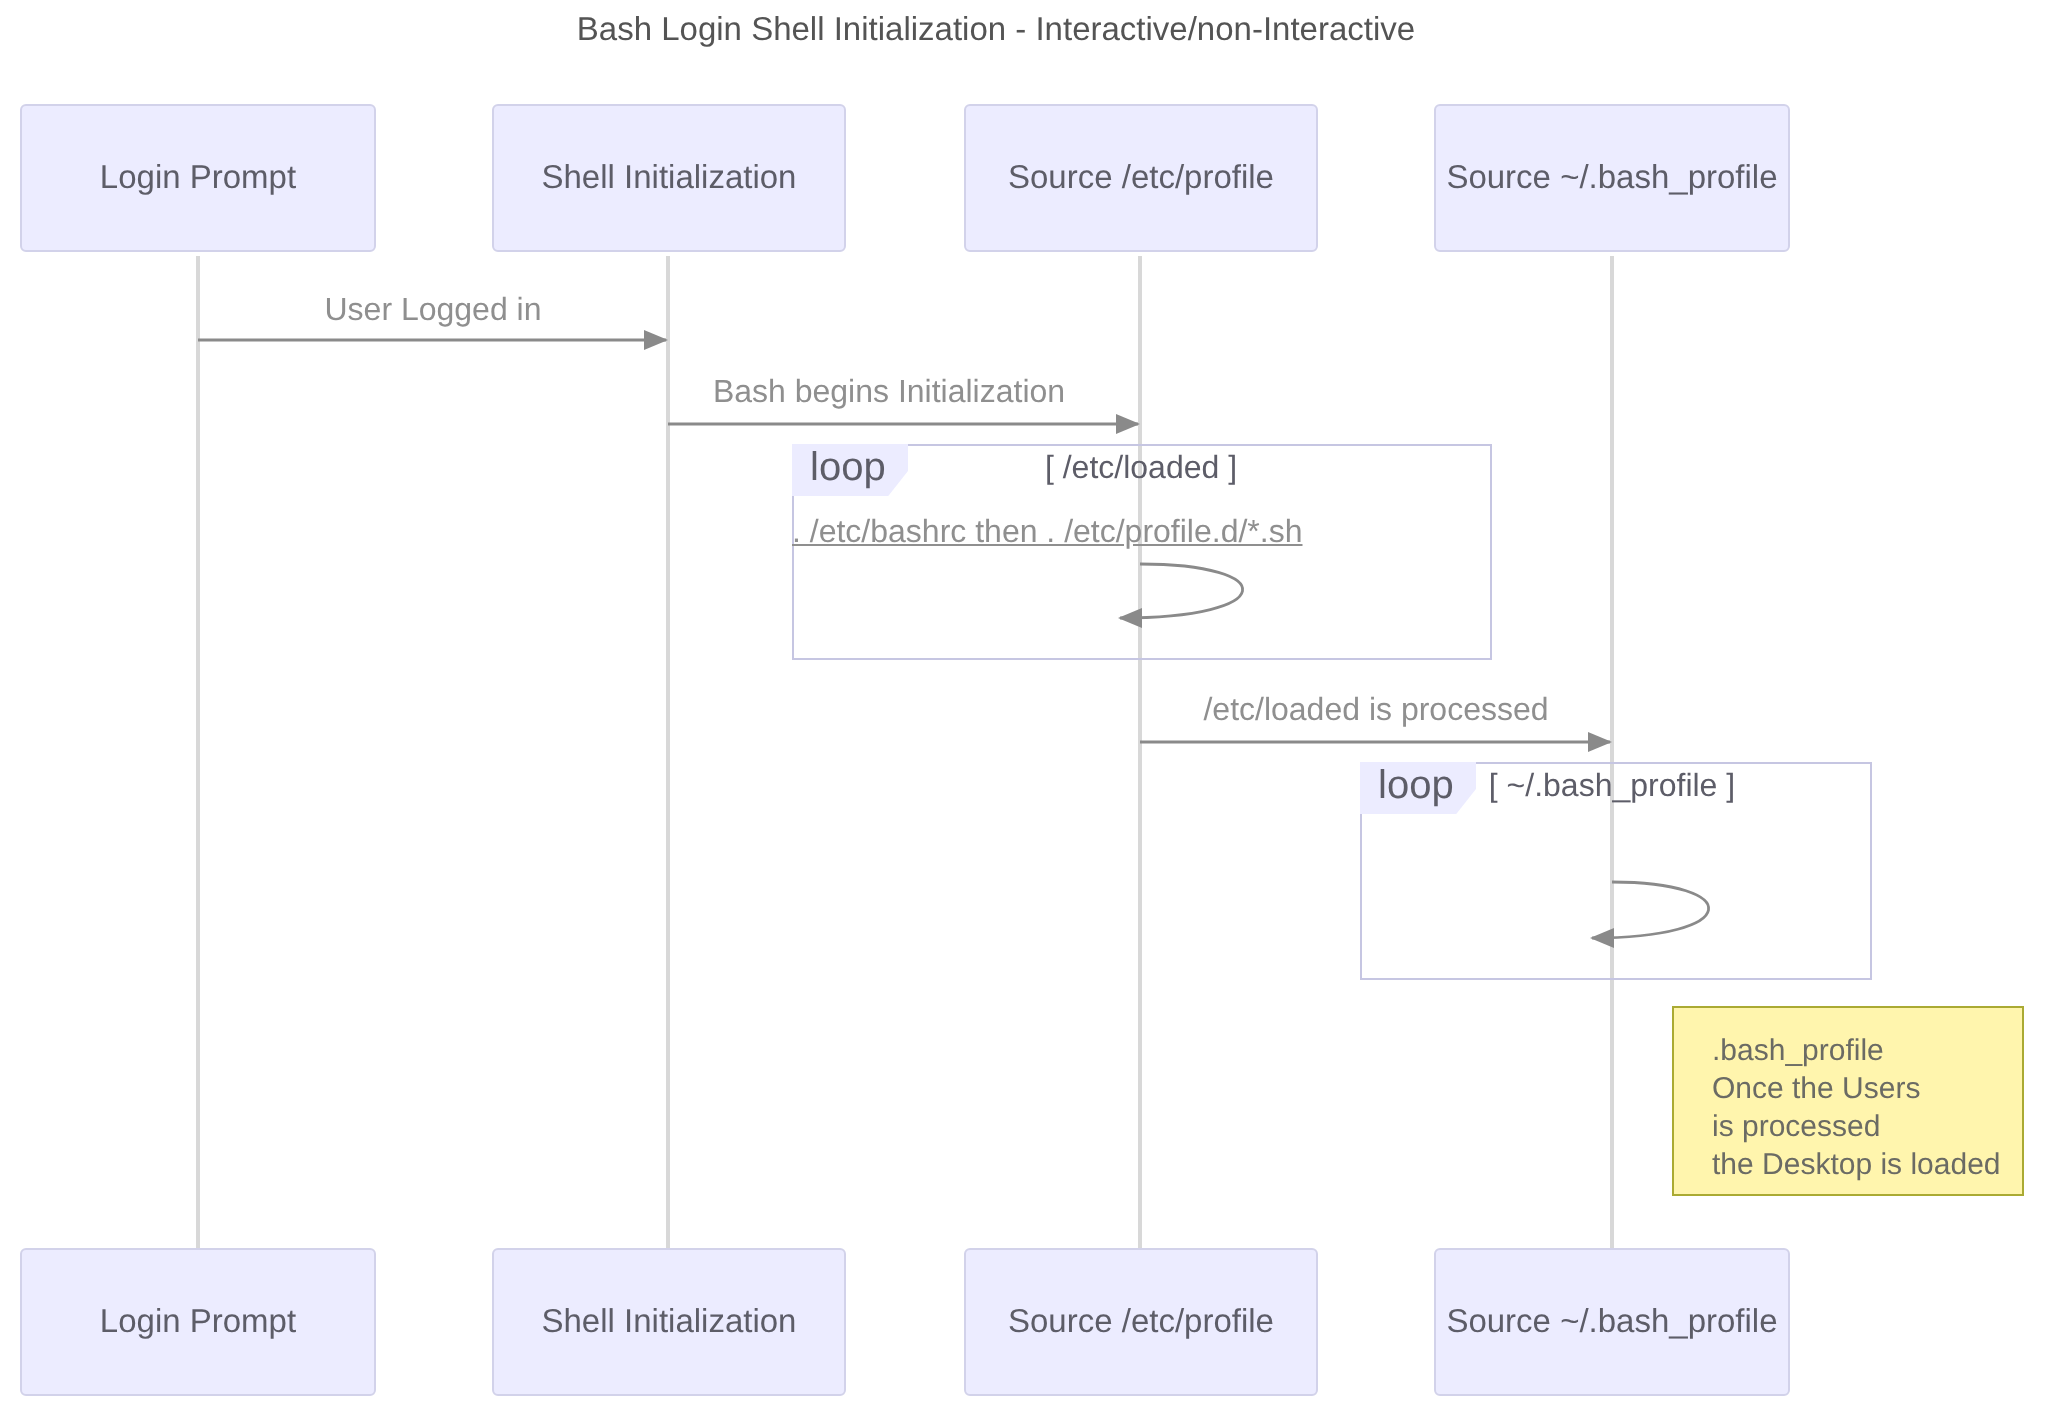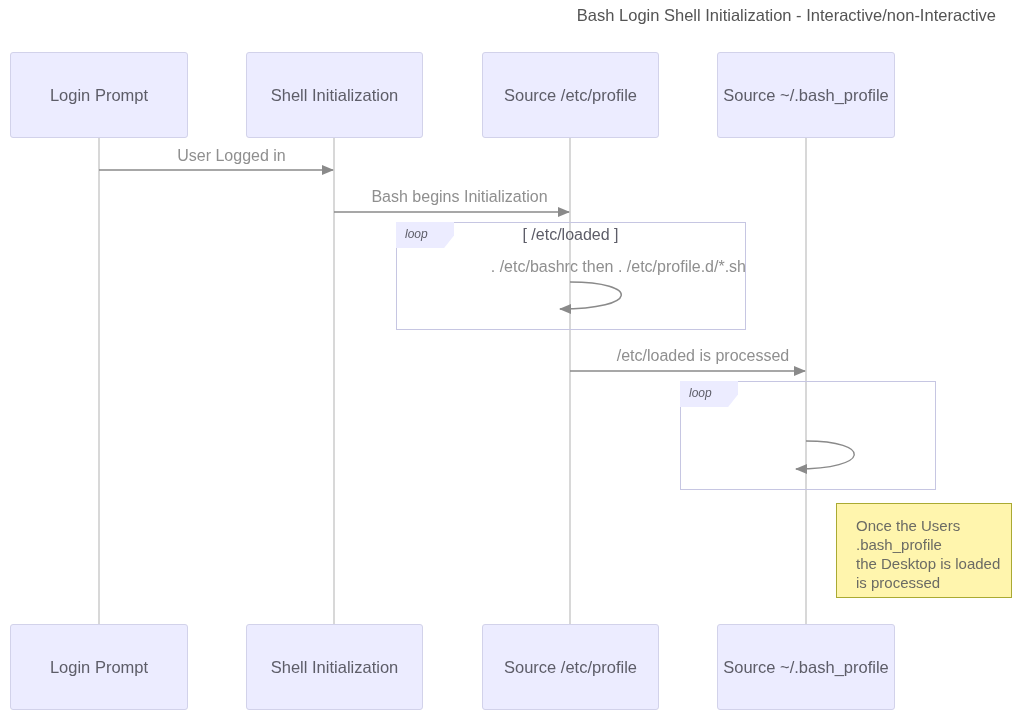--- a/index.html
+++ b/index.html
@@ -8,89 +8,88 @@
     width: 1024px;
     height: 711px;
     background: #ffffff;
     font-family: "Liberation Sans", "DejaVu Sans", sans-serif;
     overflow: hidden;
   }
   .title {
     position: absolute;
     left: 0; top: 6px;
     width: 996px;
-    text-align: right;
+    text-align: center;
     font-size: 16.5px;
     color: #545454;
   }
   .lifeline {
     position: absolute;
     top: 128px;
     height: 497px;
     width: 1.5px;
     background: #d8d8d8;
   }
   .actor {
     position: absolute;
-    height: 86px;
+    height: 74px;
     background: #ECECFF;
     border: 1px solid #d2d2ea;
     border-radius: 3px;
     display: flex;
     align-items: center;
     justify-content: center;
     font-size: 16.5px;
     color: #5d5d68;
     box-sizing: border-box;
   }
   .msg {
     position: absolute;
     text-align: center;
     font-size: 16px;
     color: #8f8f8f;
     white-space: nowrap;
-    padding-left: 15px;
   }
   .overlay {
     position: absolute;
     left: 0; top: 0;
     pointer-events: none;
   }
   .loopbox {
     position: absolute;
     border: 1px solid #c6c6e2;
     box-sizing: border-box;
     background: transparent;
   }
   .looptab {
     position: absolute;
     background: #ECECFF;
     clip-path: polygon(0 0, 100% 0, 100% 52%, 83% 100%, 0 100%);
-    font-size: 12px;
+    font-size: 20px;
     color: #5d5d68;
     width: 58px;
     height: 26px;
     line-height: 25px;
     padding-left: 9px;
     box-sizing: border-box;
-    font-style: italic;
   }
   .loopcond {
     position: absolute;
     text-align: center;
     font-size: 16px;
     color: #5d5d68;
     white-space: nowrap;
   }
   .loopmsg {
     position: absolute;
-    text-align: right;
+    text-align: left;
     font-size: 16px;
     color: #8f8f8f;
     white-space: nowrap;
+    text-decoration: underline;
   }
   .note {
     position: absolute;
     background: #fff5ad;
     border: 1px solid #aaaa33;
     box-sizing: border-box;
     color: #6b6b64;
     font-size: 15px;
     line-height: 19px;
     padding: 12px 0 0 19px;
@@ -126,26 +125,27 @@
   <div class="msg" style="left:348px;top:188px;width:193px">Bash begins Initialization</div>
   <div class="msg" style="left:570px;top:347px;width:236px">/etc/loaded is processed</div>
 
   <div class="loopbox" style="left:396px;top:222px;width:350px;height:108px"></div>
   <div class="looptab" style="left:396px;top:222px">loop</div>
   <div class="loopcond" style="left:482px;top:226px;width:177px">[ /etc/loaded ]</div>
   <div class="loopmsg" style="left:396px;top:258px;width:350px">. /etc/bashrc then . /etc/profile.d/*.sh</div>
 
   <div class="loopbox" style="left:680px;top:381px;width:256px;height:109px"></div>
   <div class="looptab" style="left:680px;top:381px">loop</div>
+  <div class="loopcond" style="left:710px;top:385px;width:192px">[ ~/.bash_profile ]</div>
 
   <div class="note" style="left:836px;top:503px;width:176px;height:95px">
+    <div>.bash_profile</div>
     <div>Once the Users</div>
-    <div>.bash_profile</div>
+    <div>is processed</div>
     <div>the Desktop is loaded</div>
-    <div>is processed</div>
   </div>
 
   <div class="actor" style="left:10px;top:52px;width:178px">
     <span>Login Prompt</span>
   </div>
   <div class="actor" style="left:246px;top:52px;width:177px">
     <span>Shell Initialization</span>
   </div>
   <div class="actor" style="left:482px;top:52px;width:177px">
     <span>Source /etc/profile</span>

